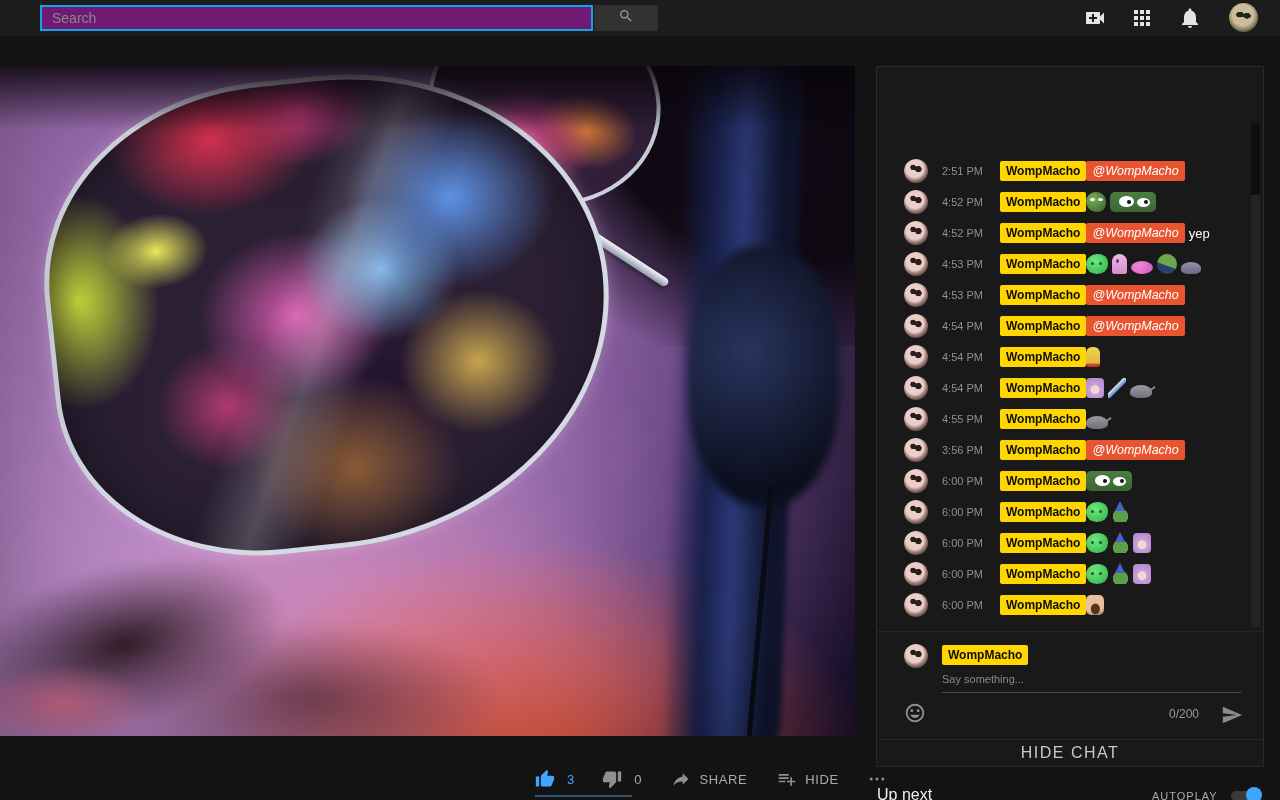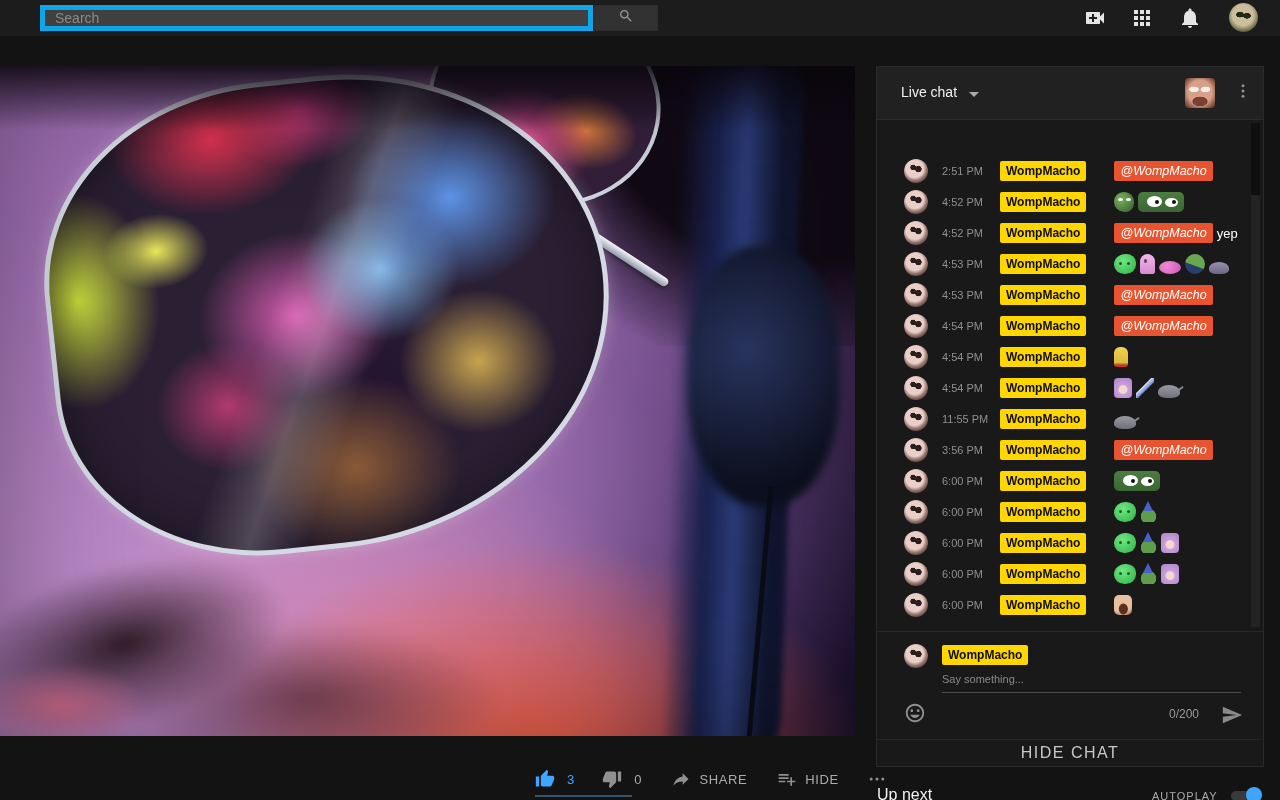--- a/index.html
+++ b/index.html
@@ -1,21 +1,21 @@
 <!DOCTYPE html>
 <html style="--accent: #3ea6ff; --badge-yellow: #ffd600; --mention-orange: #e8542f;"><head>
 <meta charset="utf-8">
 <style>
   html,body{margin:0;padding:0;background:#131313;font-family:"Liberation Sans",sans-serif;}
   #app{position:relative;width:1280px;height:800px;overflow:hidden;background:#131313;}
 
   
   .masthead{position:absolute;left:0;top:0;width:1280px;height:36px;background:#1c1c1c;}
-  .search-input{position:absolute;left:40px;top:5px;width:553px;height:26px;background:#404040;
-    border:5px solid #0ea5e9;color:#ccc;font-size:14px;padding:0 10px;box-sizing:border-box;outline:none;
+  .search-input{position:absolute;left:40px;top:5px;width:553px;height:26px;background:#701a75;
+    border:2px solid #0ea5e9;color:#ccc;font-size:14px;padding:0 10px;box-sizing:border-box;outline:none;
     font-family:"Liberation Sans",sans-serif;}
   .search-input::placeholder{color:#8a8a8a;}
   .search-btn{position:absolute;left:594px;top:5px;width:64px;height:26px;background:#323232;
     border:1px solid #2e2e2e;box-sizing:border-box;display:flex;align-items:center;justify-content:center;
     color:#979797;cursor:pointer;}
   .mh-icon{position:absolute;top:6px;width:24px;height:24px;color:#e4e4e4;cursor:pointer;}
   .mh-video{left:1083px;} .mh-apps{left:1130px;} .mh-bell{left:1178px;}
   .mh-avatar{position:absolute;left:1229px;top:3px;width:29px;height:29px;border-radius:50%;cursor:pointer;
     background:
       radial-gradient(4px 3px at 38% 40%,#1d2a16 90%,transparent),
@@ -104,21 +104,21 @@
   .chat-scroll-track{position:absolute;right:3px;top:56px;width:9px;height:504px;background:#232323;}
   .chat-scroll-thumb{position:absolute;right:3px;top:56px;width:9px;height:72px;background:#0f0f0f;cursor:pointer;}
   .msg-row{display:flex;align-items:center;height:24px;margin:0 18px 7px 27px;}
   .chat-avatar{width:24px;height:24px;border-radius:50%;flex:0 0 24px;margin-right:14px;cursor:pointer;
     background:
       radial-gradient(3px 3px at 38% 35%,#2a1d1c 85%,transparent),
       radial-gradient(3.5px 3.5px at 60% 42%,#2a1d1c 85%,transparent),
       radial-gradient(circle at 45% 40%, #e9cfc8 0 45%, #9c7a74 60%, #342625 85%, #191414 100%);}
   .msg-time{width:48px;flex:0 0 48px;font-size:11px;color:#8f8f8f;margin-right:10px;white-space:nowrap;}
   .author-chip{background:var(--badge-yellow,#ffd600);color:#0d0d0d;font-weight:bold;font-size:12px;
-    padding:3px 6px;border-radius:2px;margin-right:28px;white-space:nowrap;cursor:pointer;}
+    padding:3px 6px;border-radius:2px;margin-right:0;white-space:nowrap;cursor:pointer;}
   .msg-content{display:flex;align-items:center;gap:4px;}
   .mention{background:var(--mention-orange,#e8542f);color:#fff;font-size:12.5px;padding:3px 6px;border-radius:2px;white-space:nowrap;font-style:italic;}
   .msg-text{color:#fff;font-size:13px;}
 
   
   .emote{display:inline-block;height:20px;position:relative;flex:0 0 auto;}
   .e-pepe-sad{width:20px;border-radius:50% 50% 45% 55%;background:radial-gradient(circle at 35% 35%,#7ab05a,#44703a 75%);}
   .e-pepe-sad:before{content:"";position:absolute;left:4px;top:6px;width:5px;height:3px;background:#fff;border-radius:50%;box-shadow:8px 0 0 #fff;}
   .e-wide-pepe{width:46px;border-radius:5px;background:linear-gradient(#4b7d40,#3c6634);}
   .e-wide-pepe:before{content:"";position:absolute;left:9px;top:4px;width:15px;height:11px;background:#fff;border-radius:50%;box-shadow:17px 1px 0 -1px #fff;}
@@ -235,32 +235,20 @@
       <svg width="20" height="20" viewBox="0 0 24 24" fill="currentColor">
           <circle cx="5" cy="12" r="1.8"></circle>
           <circle cx="12" cy="12" r="1.8"></circle>
           <circle cx="19" cy="12" r="1.8"></circle>
         </svg>
     </span>
   </div>
   <div class="sentiment"></div>
 
   <div class="chat">
-    <div class="chat-header">
-      <span class="chat-title">Live chat</span>
-      <span class="chat-caret"></span>
-      <span class="chat-emote"></span>
-      <span class="chat-menu">
-        <svg width="18" height="18" viewBox="0 0 24 24" fill="currentColor">
-            <circle cx="12" cy="5" r="2"></circle>
-            <circle cx="12" cy="12" r="2"></circle>
-            <circle cx="12" cy="19" r="2"></circle>
-          </svg>
-      </span>
-    </div>
 
     <div class="chat-body">
         <div class="msg-row">
           <span class="chat-avatar"></span>
           <span class="msg-time">2:51 PM</span>
           <span class="author-chip">WompMacho</span>
           <span class="msg-content">
             <span class="mention">@WompMacho</span>
           </span>
         </div>
@@ -323,21 +311,21 @@
           <span class="msg-time">4:54 PM</span>
           <span class="author-chip">WompMacho</span>
           <span class="msg-content">
             <span class="emote e-anime-girl"></span>
             <span class="emote e-paintbrush"></span>
             <span class="emote e-rat"></span>
           </span>
         </div>
         <div class="msg-row">
           <span class="chat-avatar"></span>
-          <span class="msg-time">11:55 PM</span>
+          <span class="msg-time">4:55 PM</span>
           <span class="author-chip">WompMacho</span>
           <span class="msg-content">
             <span class="emote e-rat"></span>
           </span>
         </div>
         <div class="msg-row">
           <span class="chat-avatar"></span>
           <span class="msg-time">3:56 PM</span>
           <span class="author-chip">WompMacho</span>
           <span class="msg-content">

